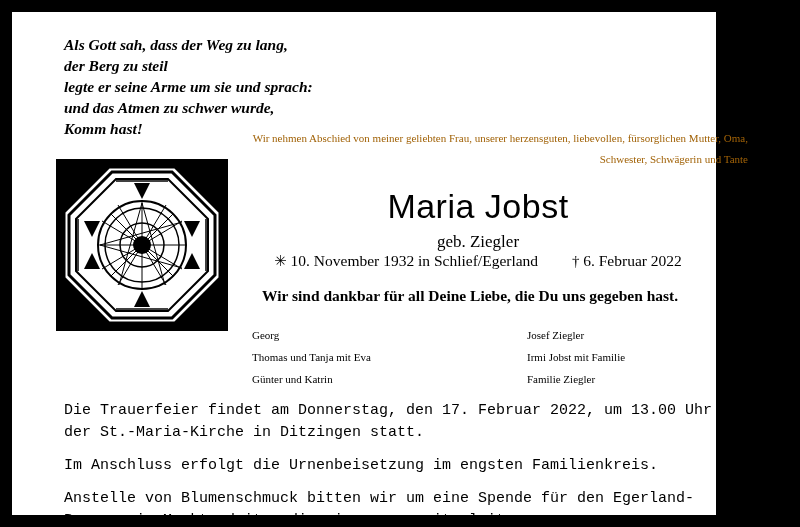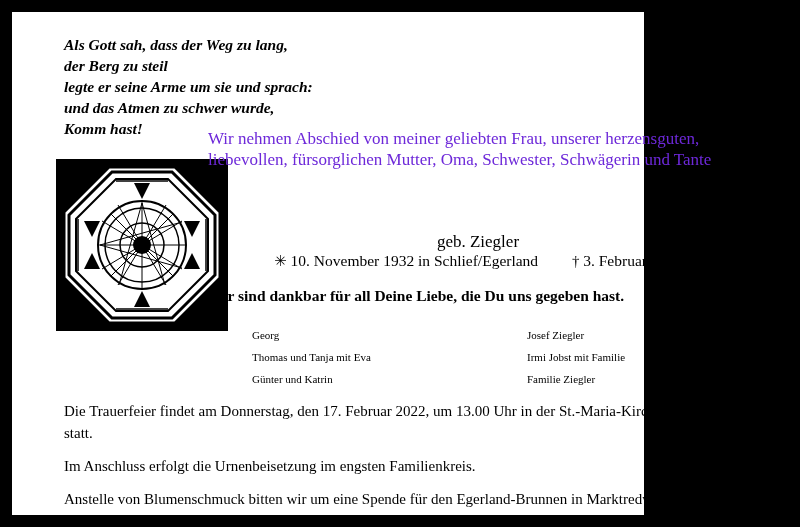--- a/index.html
+++ b/index.html
@@ -10,21 +10,21 @@
   body {
     width: 800px;
     height: 527px;
     overflow: hidden;
     font-family: "Liberation Serif", serif;
   }
   .obituary {
     position: absolute;
     left: 12px;
     top: 12px;
-    width: 632px;
+    width: 704px;
     height: 503px;
     background: #ffffff;
     box-sizing: border-box;
   }
   .inner {
     position: relative;
     width: 100%;
     height: 100%;
   }
 
@@ -61,24 +61,24 @@
     background: #000;
   }
   .emblem svg { display: block; }
 
   
   .intro {
     position: absolute;
     left: 196px;
     top: 116px;
     width: 540px;
-    font-size: 17px;
+    font-size: 11px;
     line-height: 21px;
-    text-align: left;
-    color: #6d28d9;
+    text-align: right;
+    color: #a16207;
   }
   .name {
     position: absolute;
     left: 196px;
     top: 175px;
     width: 540px;
     text-align: center;
     font-size: 34px;
     letter-spacing: 0.5px;
     color: #000;
@@ -99,24 +99,24 @@
     top: 240px;
     width: 540px;
     text-align: center;
     font-size: 15.5px;
     color: #000;
   }
   .dates .sym { font-size: 15px; }
   .dates .gap { display: inline-block; width: 26px; }
   .thanks {
     position: absolute;
-    left: 196px;
+    left: 188px;
     top: 275px;
     width: 540px;
-    text-align: left;
+    text-align: center;
     font-size: 15.5px;
     font-weight: bold;
     color: #000;
   }
 
   
   .families {
     position: absolute;
     left: 240px;
     top: 312px;
@@ -132,21 +132,21 @@
   
   .footer {
     position: absolute;
     left: 52px;
     top: 388px;
     width: 690px;
     font-size: 15px;
     line-height: 22px;
     color: #000;
   }
-  .footer p { margin: 0 0 11px 0; }
+  .footer p { margin: 0 0 11px 0; font-family: Liberation Mono, monospace; }
   .footer p:last-child { margin-bottom: 0; }
 </style>
 </head>
 <body>
 
 <div class="obituary">
   <div class="inner">
 
     <div class="verse">
       <div>Als Gott sah, dass der Weg zu lang,</div>
@@ -197,28 +197,29 @@
           <line x1="22" y1="60" x2="22" y2="112"></line>
           <line x1="150" y1="60" x2="150" y2="112"></line>
           <line x1="60" y1="22" x2="112" y2="22"></line>
           <line x1="60" y1="150" x2="112" y2="150"></line>
         </g>
       </svg>
     </div>
 
     <div class="intro">Wir nehmen Abschied von meiner geliebten Frau, unserer herzensguten, liebevollen, fürsorglichen Mutter, Oma, Schwester, Schwägerin und Tante</div>
 
+    <div class="name">Maria Jobst</div>
     <div class="maiden">geb. Ziegler</div>
 
     <div class="dates">
       <span class="sym">✳</span>
       <span>10. November 1932 in Schlief/Egerland</span>
       <span class="gap"></span>
       <span class="sym">†</span>
-      <span>3. Februar 2027</span>
+      <span>6. Februar 2022</span>
     </div>
 
     <div class="thanks">Wir sind dankbar für all Deine Liebe, die Du uns gegeben hast.</div>
 
     <div class="families">
       <div class="col left">
         <div>Georg</div>
         <div>Thomas und Tanja mit Eva</div>
         <div>Günter und Katrin</div>
       </div>

